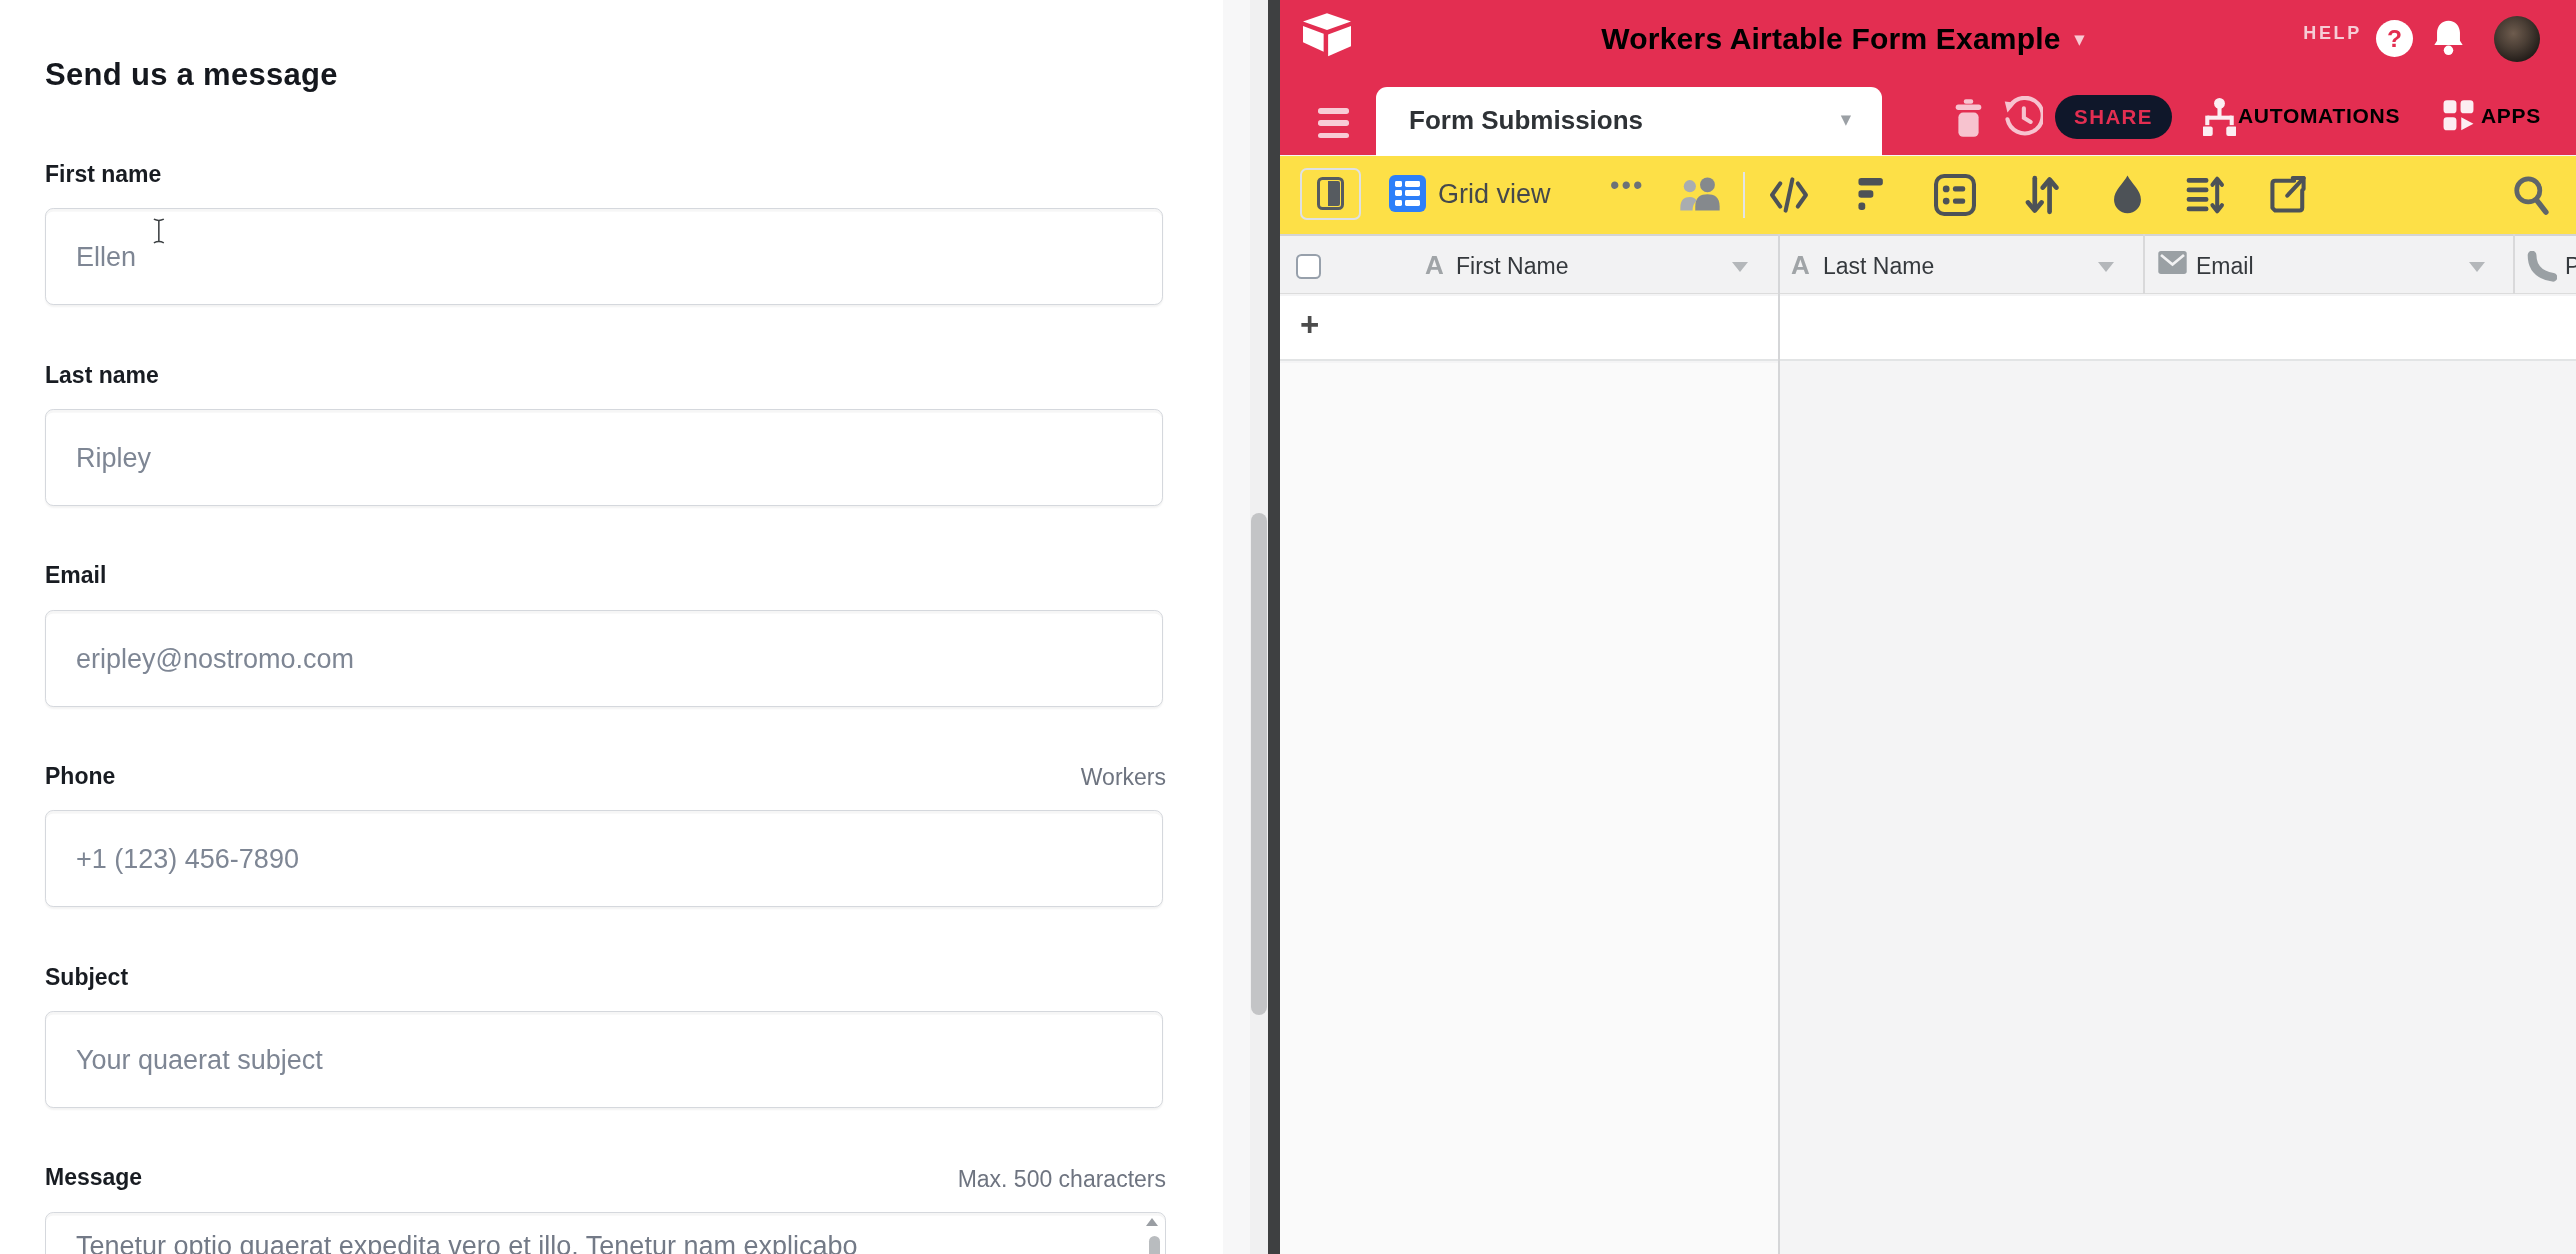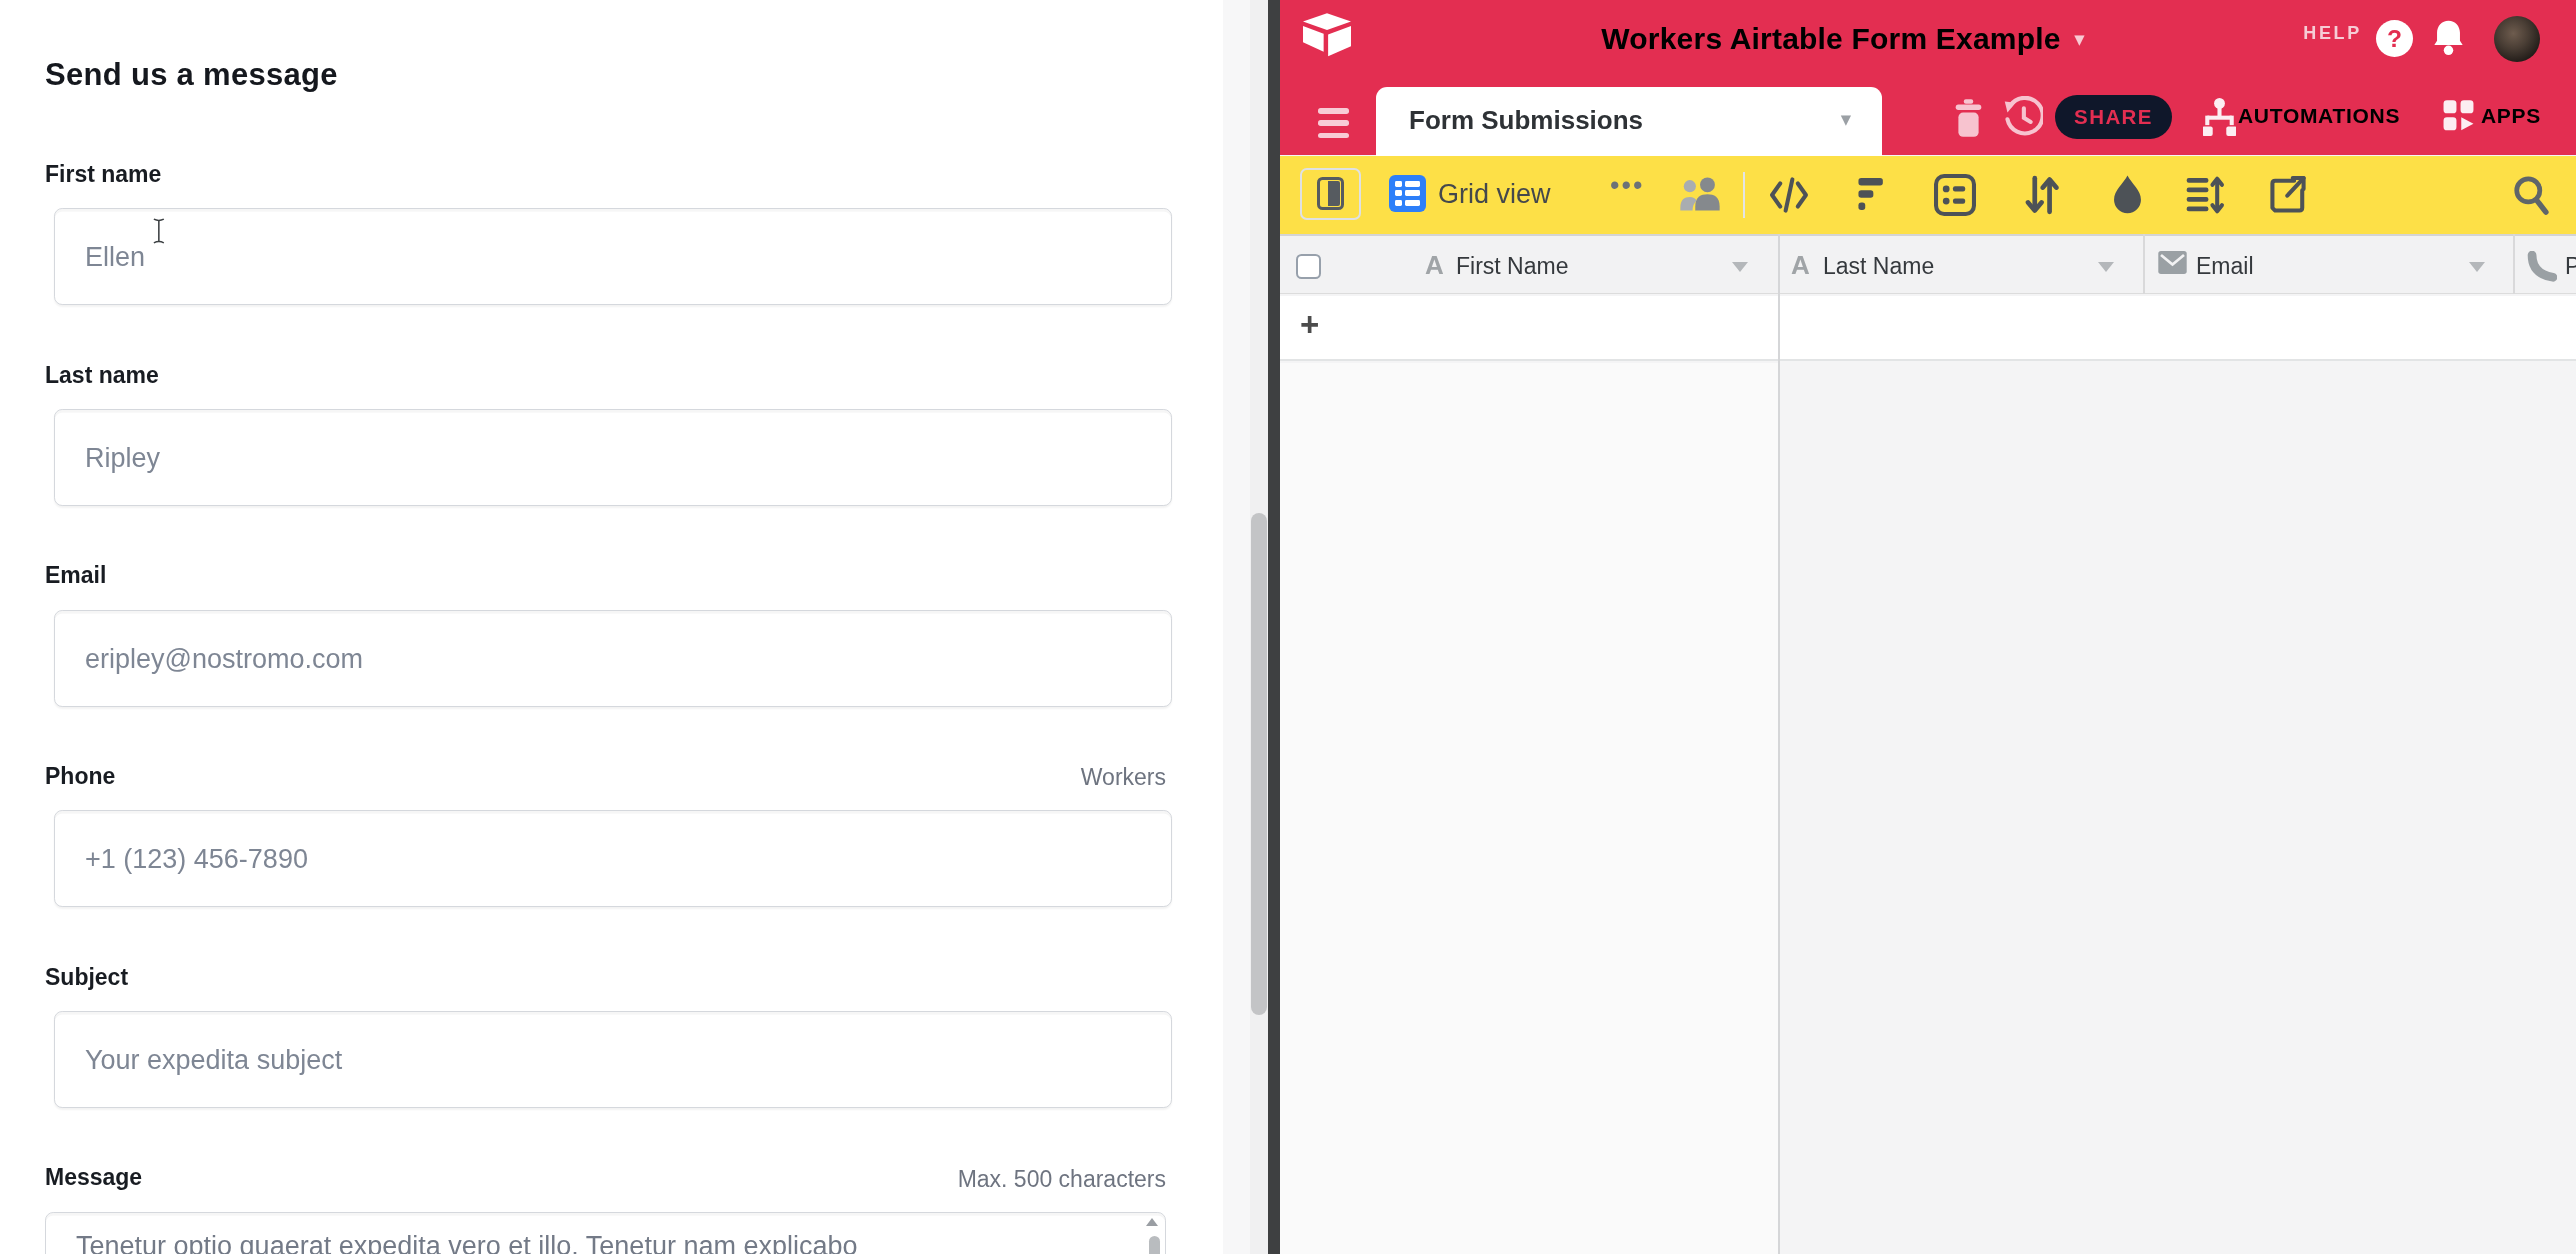--- a/index.html
+++ b/index.html
@@ -4,21 +4,21 @@
 <style>
   html,body{margin:0;padding:0;background:#fff;}
   .screen{position:relative;width:2576px;height:1255px;background:#fff;overflow:hidden;
           font-family:"Liberation Sans",sans-serif;}
 
   
   .form-pane{position:absolute;left:0;top:0;width:1223px;height:1255px;background:#fff;}
   .form-title{position:absolute;left:45px;top:57px;font-size:31px;font-weight:700;color:#15181e;letter-spacing:0.3px;}
   .field-label{position:absolute;left:45px;font-size:23px;font-weight:600;color:#181c22;}
   .field-note{position:absolute;right:57px;font-size:23px;font-weight:400;color:#6e7480;}
-  .tin{position:absolute;left:54px;width:1118px;height:97px;background:#fff;
+  .tin{position:absolute;left:45px;width:1118px;height:97px;background:#fff;
        border:1.4px solid #d5d8dd;border-radius:8.2px;box-sizing:border-box;
        box-shadow:inset 0 2.7px 0 rgba(0,0,0,0.035),0 1.4px 2px rgba(0,0,0,0.05);}
   .ph{position:absolute;left:30px;top:50%;transform:translateY(-50%);font-size:27px;color:#7e8694;white-space:nowrap;}
   .msg-box{position:absolute;left:45px;top:1212px;width:1121px;height:150px;background:#fff;
        border:1.4px solid #d5d8dd;border-radius:8.2px 8.2px 0 0;box-sizing:border-box;
        box-shadow:inset 0 2.7px 0 rgba(0,0,0,0.035);}
   .msg-text{position:absolute;left:30px;top:18px;font-size:27px;color:#737a87;white-space:nowrap;overflow:hidden;width:1037px;}
   .msg-scroll-track{position:absolute;right:5.5px;top:4.1px;width:13.7px;height:137px;}
   .msg-scroll-arrow{position:absolute;right:1.4px;top:1.4px;width:0;height:0;
        border-left:6.1px solid transparent;border-right:6.1px solid transparent;border-bottom:8.2px solid #9a9ea3;}
@@ -114,21 +114,21 @@
     </div>
 
     <div class="field-label" style="top:763px">Phone</div>
     <div class="field-note" style="top:764px">Workers</div>
     <div class="tin" style="top:810px">
       <div class="ph">+1 (123) 456-7890</div>
     </div>
 
     <div class="field-label" style="top:964px">Subject</div>
     <div class="tin" style="top:1011px">
-      <div class="ph">Your expedita subject</div>
+      <div class="ph">Your quaerat subject</div>
     </div>
 
     <div class="field-label" style="top:1164px">Message</div>
     <div class="field-note" style="top:1166px">Max. 500 characters</div>
     <div class="msg-box">
       <div class="msg-text">Tenetur optio quaerat expedita vero et illo. Tenetur nam explicabo</div>
       <div class="msg-scroll-track">
         <div class="msg-scroll-arrow"></div>
         <div class="msg-scroll-thumb"></div>
       </div>

